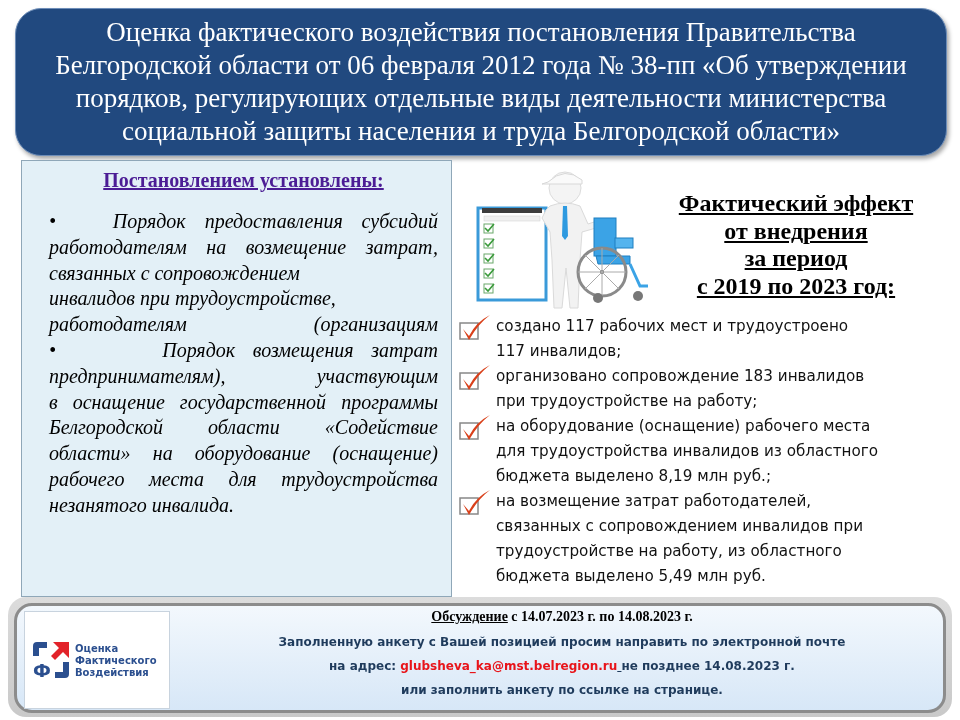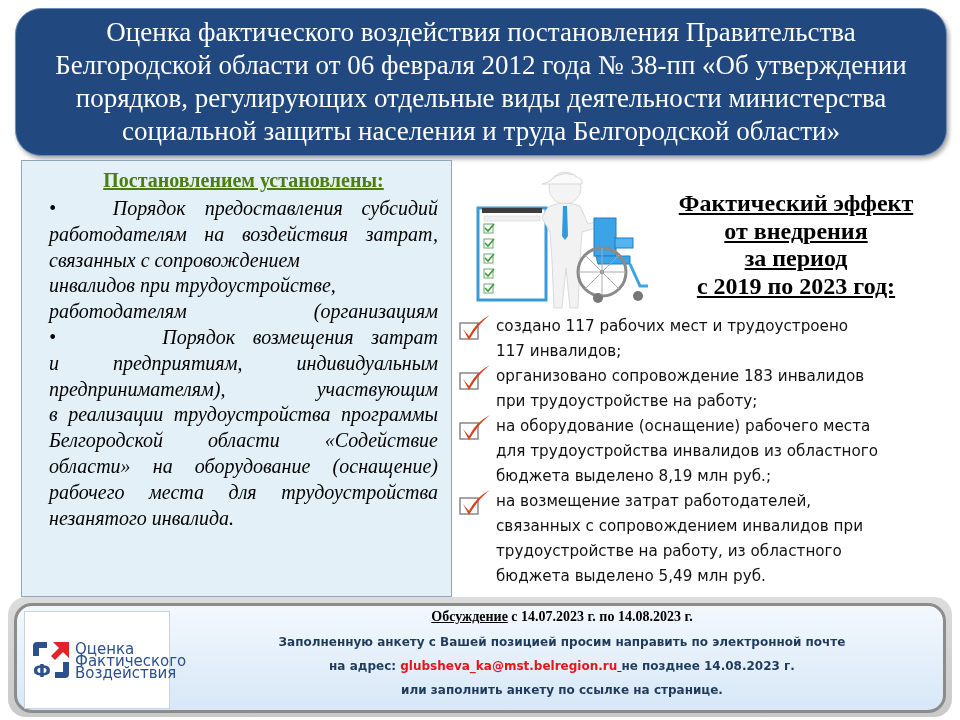--- a/index.html
+++ b/index.html
@@ -22,21 +22,21 @@
   }
 
   
   .left-panel {
     position: absolute; left: 21px; top: 160px; width: 431px; height: 437px;
     background: #e3f0f7; border: 1px solid #8fa7b8;
     padding: 6px 13px 0 27px;
   }
   .left-heading {
     text-align: center; font-weight: bold; text-decoration: underline;
-    font-size: 20px; line-height: 26px; color: #4d7c0f; margin-bottom: 3px;
+    font-size: 20px; line-height: 26px; color: #4c1d95; margin-bottom: 16px;
   }
   .left-body {
     font-style: italic; font-size: 20px; line-height: 25.8px; color: #000;
     text-align: justify;
   }
   .left-body p { text-align: justify; text-align-last: left; }
   .left-body .jl { text-align-last: justify; }
 
   
   .illustration {
@@ -73,21 +73,21 @@
     background: linear-gradient(180deg, #f3f8fd 0%, #d7e7f7 100%);
     border: 3px solid #8c8c8c; border-radius: 18px;
   }
   .logo-box {
     position: absolute; left: 24px; top: 611px; width: 146px; height: 98px;
     background: #ffffff; border: 1px solid #c8d3de;
   }
   .logo-box svg { position: absolute; left: 4px; top: 28px; }
   .logo-text {
     position: absolute; left: 50px; top: 31px;
-    font-family: "DejaVu Sans", sans-serif; font-weight: normal; font-size: 15px; line-height: 12px;
+    font-family: "DejaVu Sans", sans-serif; font-weight: bold; font-size: 10px; line-height: 12px;
     color: #2b4f8f;
   }
   .footer-text {
     position: absolute; left: 172px; top: 604px; width: 780px; text-align: center;
   }
   .footer-line1 {
     font-family: "Liberation Serif", serif; font-weight: bold; font-size: 14px; line-height: 26px; color: #000;
   }
   .footer-line1 .u { text-decoration: underline; }
   .footer-line {
@@ -103,28 +103,27 @@
   <div class="header-title">Оценка фактического воздействия постановления Правительства
 Белгородской области от 06 февраля  2012 года № 38-пп «Об утверждении
 порядков, регулирующих отдельные виды деятельности министерства
 социальной защиты населения и труда Белгородской области»</div>
 </div>
 
 <div class="left-panel">
   <div class="left-heading">Постановлением установлены:</div>
   <div class="left-body">
     <p class="jl"><span>•</span>&nbsp;&nbsp;&nbsp;<span>Порядок предоставления субсидий</span></p>
-    <p class="jl">работодателям  на воздействия затрат,</p>
+    <p class="jl">работодателям  на возмещение затрат,</p>
     <p>связанных с сопровождением</p>
     <p>инвалидов при трудоустройстве,</p>
     <p class="jl">работодателям (организациям</p>
     <p class="jl"><span>•</span>&nbsp;&nbsp;&nbsp;&nbsp;&nbsp;&nbsp;<span>Порядок возмещения затрат</span></p>
-    <p class="jl">и предприятиям, индивидуальным</p>
     <p class="jl">предпринимателям), участвующим</p>
-    <p class="jl">в реализации трудоустройства программы</p>
+    <p class="jl">в оснащение государственной программы</p>
     <p class="jl">Белгородской области «Содействие</p>
     <p class="jl">области» на оборудование (оснащение)</p>
     <p class="jl">рабочего места для трудоустройства</p>
     <p>незанятого инвалида.</p>
   </div>
 </div>
 
 <div class="illustration">
   <svg width="200" height="150" viewBox="0 0 200 150">
 

